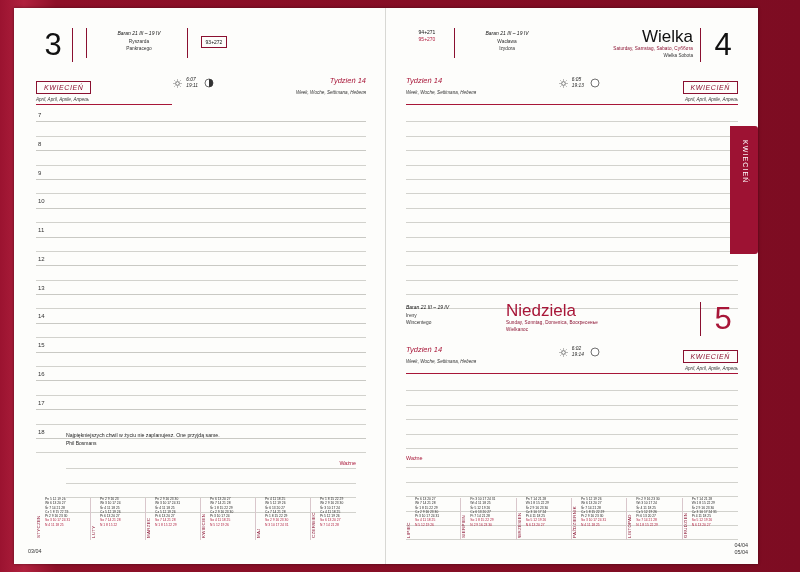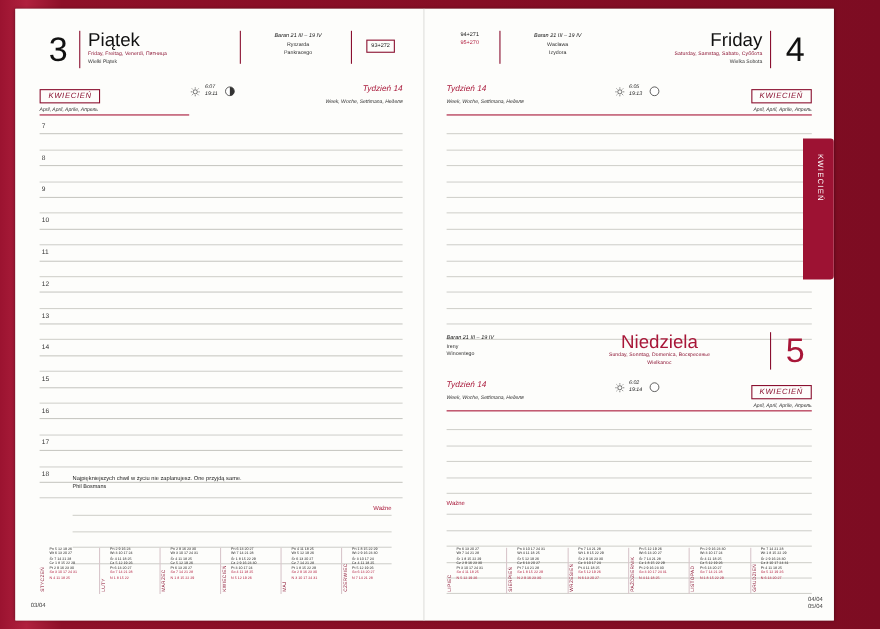--- a/index.html
+++ b/index.html
@@ -96,25 +96,20 @@
   <div class="spread">
 
     <div class="page page-left">
 
       <div class="dayblock" style="left:22px;top:20px;width:330px;">
         <div style="display:flex;align-items:flex-start;">
           <div style="width:34px;text-align:center;">
             <div class="bigno">3</div>
           </div>
           <div class="vrule" style="height:34px;margin:0 7px 0 2px;"></div>
-          <div style="flex:1;">
-            <div class="dayname">Piątek</div>
-            <div class="sub">Friday, Freitag, Venerdì, Пятница</div>
-            <div class="sub-dark" style="margin-top:1px;">Wielki Piątek</div>
-          </div>
           <div class="vrule" style="height:30px;margin:0 6px;"></div>
           <div style="width:92px;text-align:center;padding-top:2px;">
             <div class="zodiac">Baran 21 III – 19 IV</div>
             <div class="namebox" style="margin-top:2px;">Ryszarda</div>
             <div class="namebox">Pankracego</div>
           </div>
           <div class="vrule" style="height:30px;margin:0 6px 0 2px;"></div>
           <div style="width:40px;text-align:center;padding-top:2px;">
             <span class="daynum-box">93+272</span>
           </div>
@@ -315,21 +310,21 @@
             <div class="julian">94+271</div>
             <div class="julian"><span class="red">95+270</span></div>
           </div>
           <div class="vrule" style="height:30px;margin:0 6px;"></div>
           <div style="width:92px;text-align:center;padding-top:2px;">
             <div class="zodiac">Baran 21 III – 19 IV</div>
             <div class="namebox" style="margin-top:2px;">Wacława</div>
             <div class="namebox">Izydora</div>
           </div>
           <div style="flex:1;text-align:right;padding-right:7px;">
-            <div class="dayname">Friday</div>
+            <div class="dayname">Wielka</div>
             <div class="sub">Saturday, Samstag, Sabato, Суббота</div>
             <div class="sub-dark" style="margin-top:1px;">Wielka Sobota</div>
           </div>
           <div class="vrule" style="height:34px;margin:0 7px 0 0;"></div>
           <div style="width:30px;text-align:center;">
             <div class="bigno">4</div>
           </div>
         </div>
       </div>
 
@@ -386,21 +381,21 @@
           <div class="lrow nohour"></div>
         </div>
 
       <div class="dayblock" style="left:20px;top:294px;width:332px;">
         <div style="display:flex;align-items:flex-start;">
           <div style="width:100px;padding-top:2px;">
             <div class="zodiac">Baran 21 III – 19 IV</div>
             <div class="namebox" style="margin-top:2px;">Ireny</div>
             <div class="namebox">Wincentego</div>
           </div>
-          <div style="flex:1;text-align:center;padding-right:7px;">
+          <div style="flex:1;text-align:left;padding-right:7px;">
             <div class="dayname" style="color:#a81638;">Niedziela</div>
             <div class="sub">Sunday, Sonntag, Domenica, Воскресенье</div>
             <div class="sub" style="margin-top:1px;">Wielkanoc</div>
           </div>
           <div class="vrule" style="height:34px;margin:0 7px 0 0;"></div>
           <div style="width:30px;text-align:center;">
             <div class="bigno" style="color:#a81638;">5</div>
           </div>
         </div>
       </div>

